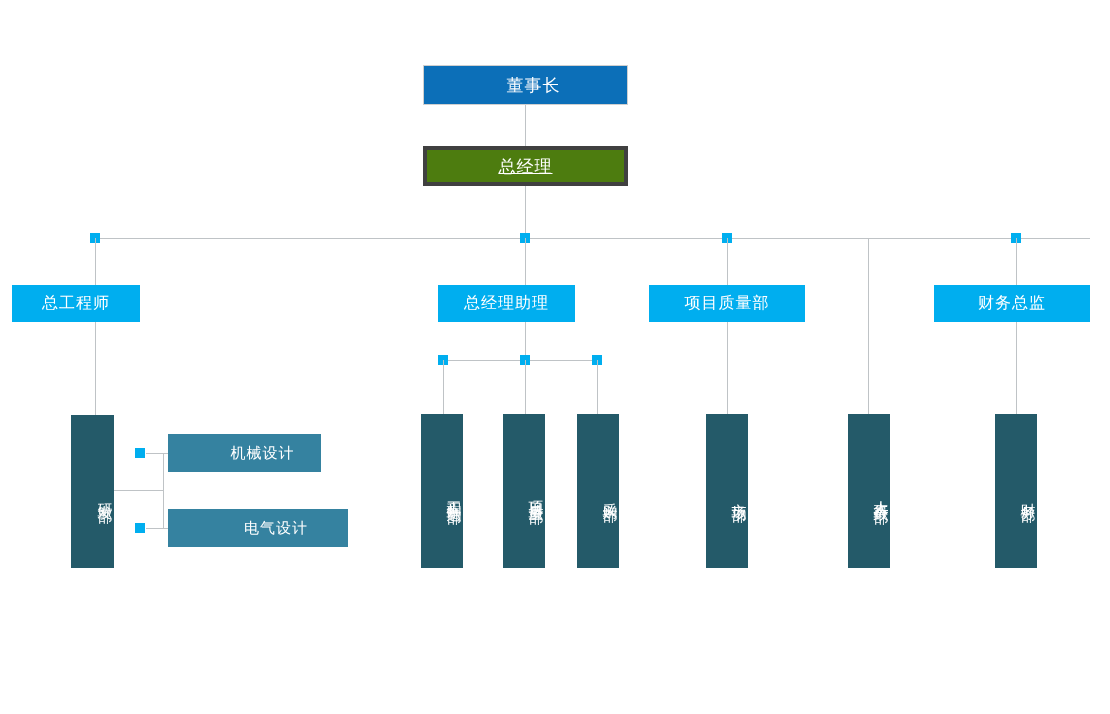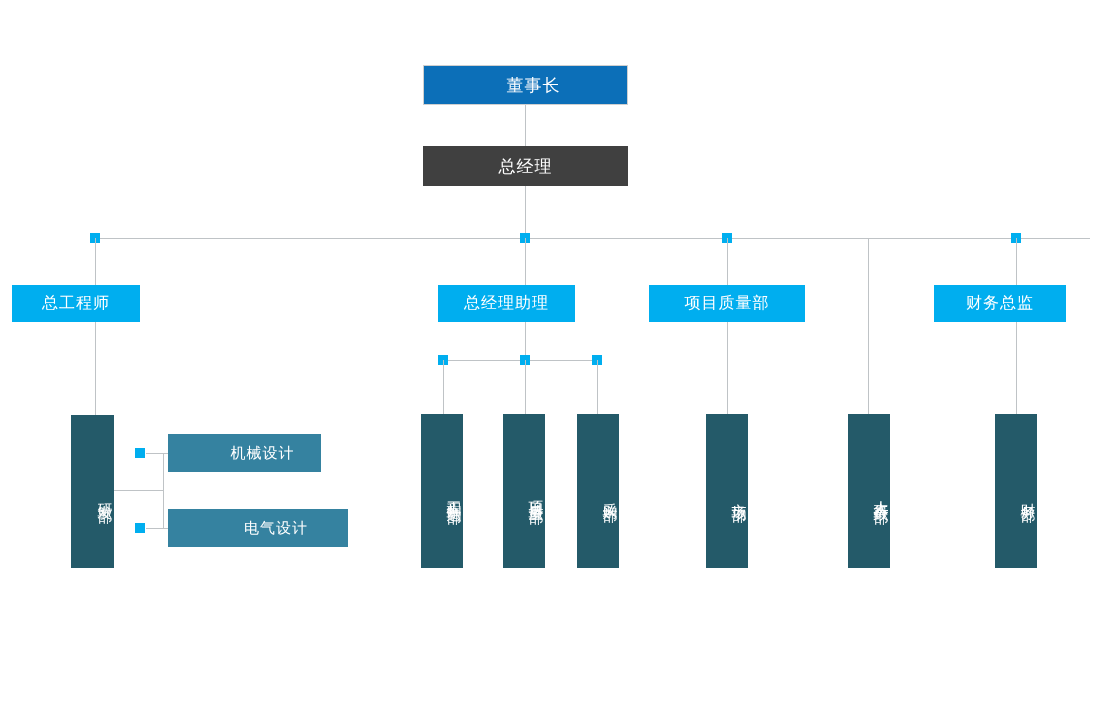--- a/index.html
+++ b/index.html
@@ -31,23 +31,24 @@
     color:#ffffff;
     letter-spacing:1px;
     white-space:nowrap;
   }
   .node.chairman{
     background:#0c6fb8;
     border:1px solid #cfcfcf;
     font-size:17px;
   }
   .node.gm{
-    background:#404040;
-    border:1px solid #404040;
+    background:#4d7c0f;
+    border:4px solid #404040;
     font-size:17px;
+    text-decoration:underline;
   }
   .node.exec{
     background:#00aeef;
     font-size:16px;
   }
   .node.sub{
     background:#3582a0;
     font-size:15px;
     padding-left:36px;
   }
@@ -86,21 +87,21 @@
   <div class="line-v" style="left:95px;top:238px;height:47px;"></div>
   <div class="line-v" style="left:525px;top:238px;height:47px;"></div>
   <div class="line-v" style="left:727px;top:238px;height:47px;"></div>
   <div class="line-v" style="left:1016px;top:238px;height:47px;"></div>
 
   <div class="line-v" style="left:868px;top:238px;height:176px;"></div>
 
   <div class="node exec" style="left:12px;top:285px;width:128px;height:37px;">总工程师</div>
   <div class="node exec" style="left:438px;top:285px;width:137px;height:37px;">总经理助理</div>
   <div class="node exec" style="left:649px;top:285px;width:156px;height:37px;">项目质量部</div>
-  <div class="node exec" style="left:934px;top:285px;width:132px;height:37px;">财务总监</div>
+  <div class="node exec" style="left:934px;top:285px;width:156px;height:37px;">财务总监</div>
 
   <div class="line-v" style="left:95px;top:322px;height:93px;"></div>
 
   <div class="line-v" style="left:525px;top:322px;height:38px;"></div>
   <div class="line-h" style="left:443px;top:360px;width:154px;"></div>
   <div class="marker" style="left:438px;top:355px;"></div>
   <div class="marker" style="left:520px;top:355px;"></div>
   <div class="marker" style="left:592px;top:355px;"></div>
   <div class="line-v" style="left:443px;top:360px;height:55px;"></div>
   <div class="line-v" style="left:525px;top:360px;height:55px;"></div>

